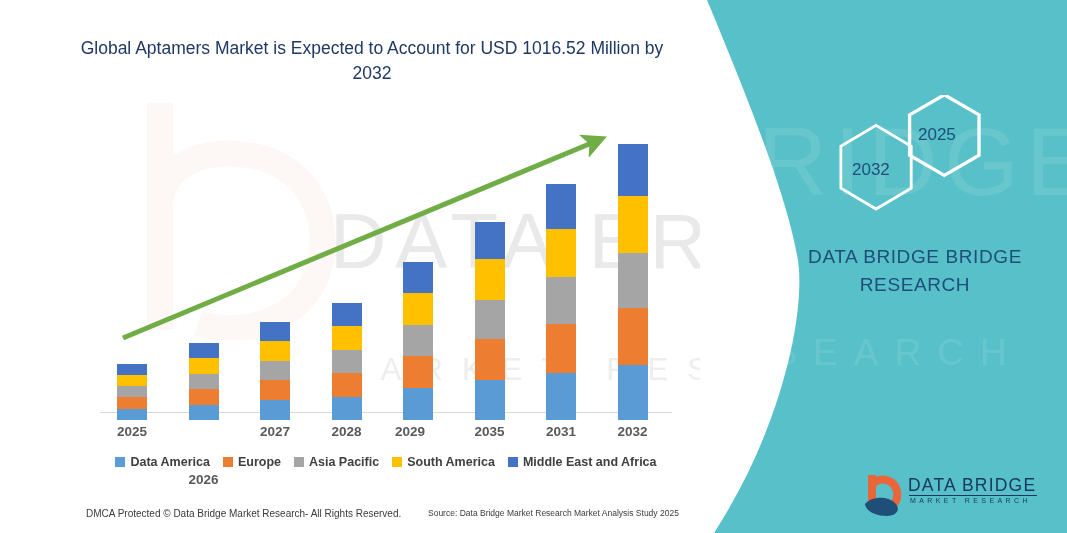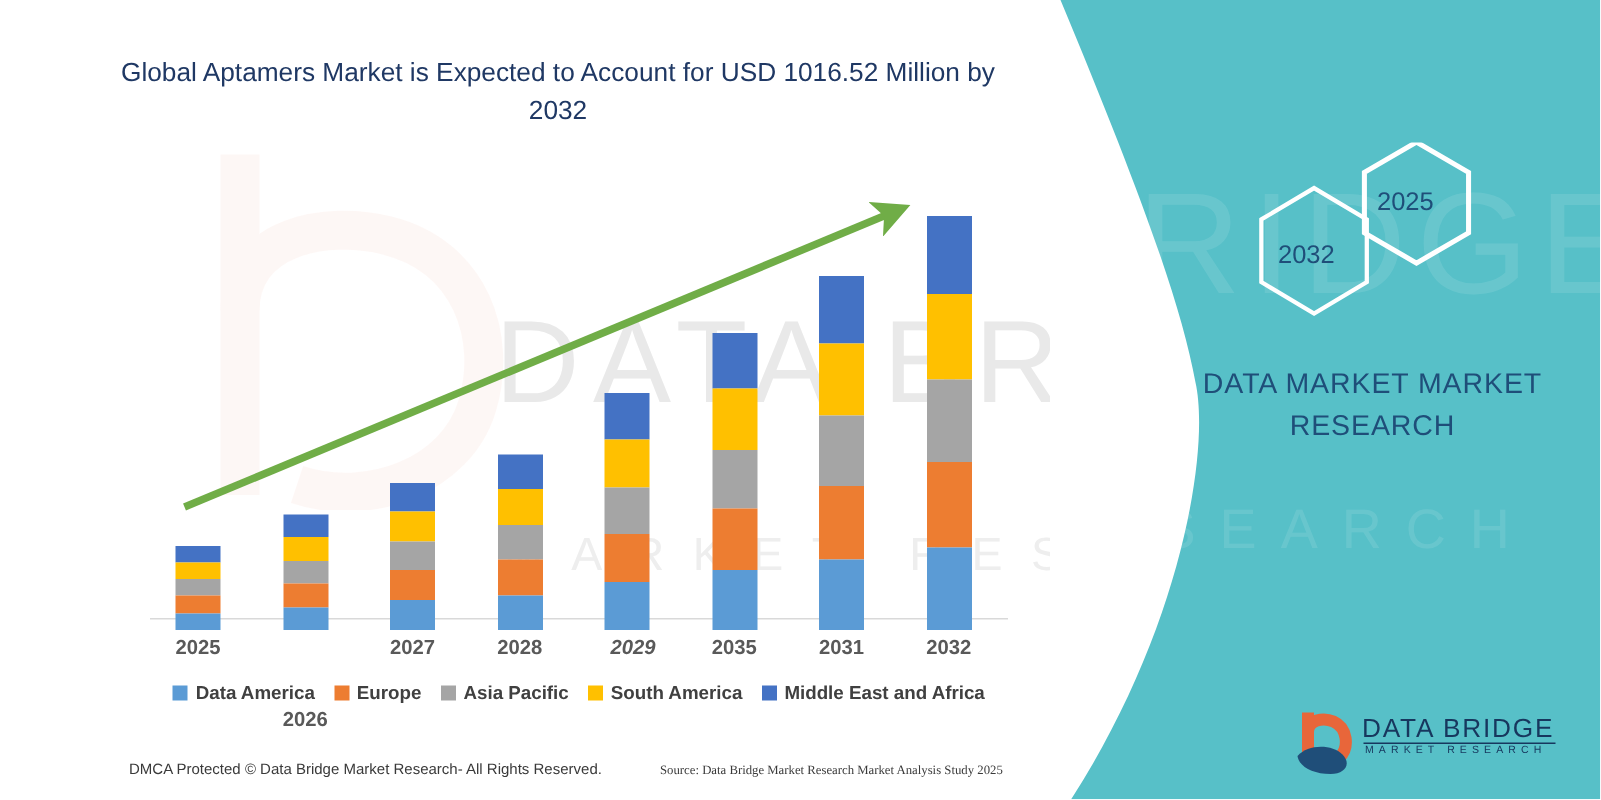--- a/index.html
+++ b/index.html
@@ -210,24 +210,24 @@
   .footer-left {
     position: absolute;
     left: 86px; top: 508px;
     color: #3a3a3a;
     font-size: 10px;
     font-family: Liberation Sans, sans-serif;
     white-space: nowrap;
   }
   .footer-right {
     position: absolute;
-    left: 440px; top: 508px;
+    left: 428px; top: 508px;
     color: #3a3a3a;
     font-size: 8.5px;
-    font-family: Liberation Serif, serif;
+    font-family: Liberation Sans, sans-serif;
     white-space: nowrap;
   }
 </style>
 </head>
 <body>
 
 <div id="infographic">
 
   <div class="watermark-layer">
     <svg class="wm-b" viewBox="0 0 250 245">
@@ -308,21 +308,21 @@
       </marker>
     </defs>
     <line x1="23" y1="218" x2="494" y2="22" stroke="#70AD47" stroke-width="5" marker-end="url(#arrowhead)"></line>
   </svg>
 
   <div class="x-labels">
       <div class="x-label" style="left: 2px;">2025</div>
       <div class="x-label" style="left: 73.5px; margin-top: 48px;">2026</div>
       <div class="x-label" style="left: 145px;">2027</div>
       <div class="x-label" style="left: 216.5px;">2028</div>
-      <div class="x-label" style="left: 292px; font-style: italic;">2029</div>
+      <div class="x-label" style="left: 280px;">2029</div>
       <div class="x-label" style="left: 359.5px;">2035</div>
       <div class="x-label" style="left: 431px;">2031</div>
       <div class="x-label" style="left: 502.5px;">2032</div>
     </div>
 
   <div class="legend">
       <div class="legend-item">
         <span class="legend-swatch" style="background: rgb(91, 155, 213);"></span>
         <span class="legend-text">Data America</span>
       </div>
@@ -358,21 +358,21 @@
 
   <div class="hex-group">
     <svg width="220" height="120" viewBox="0 0 220 120">
       <polygon points="88,18 119,0 150,18 150,54 119,72 88,54" fill="none" stroke="#ffffff" stroke-width="3" transform="translate(0,2) scale(1.12) translate(-8,-2)"></polygon>
       <polygon points="18,62 55,40 92,62 92,106 55,128 18,106" fill="none" stroke="#ffffff" stroke-width="3" transform="scale(0.95) translate(4,-8)"></polygon>
     </svg>
     <span class="hex-label new">2025</span>
     <span class="hex-label old">2032</span>
   </div>
 
-  <div class="panel-brand">DATA MARKET MARKET RESEARCH</div>
+  <div class="panel-brand">DATA BRIDGE BRIDGE RESEARCH</div>
 
   <div class="brand-logo">
     <svg width="44" height="46" viewBox="0 0 44 46">
       <path d="M10 3 L10 33" stroke="#E8663A" stroke-width="8" fill="none"></path>
       <path d="M10 16 C 10 8, 20 6, 27 9 C 36 13, 38 26, 31 33 C 26 38, 17 38, 12 34" stroke="#E8663A" stroke-width="8" fill="none"></path>
       <path d="M3 32 C 10 24, 26 24, 33 31 C 39 37, 35 44, 25 44 C 13 44, 4 39, 3 32 Z" fill="#1F4E79"></path>
     </svg>
     <div class="logo-word">DATA BRIDGE</div>
     <div class="logo-rule"></div>
     <div class="logo-sub">MARKET RESEARCH</div>

